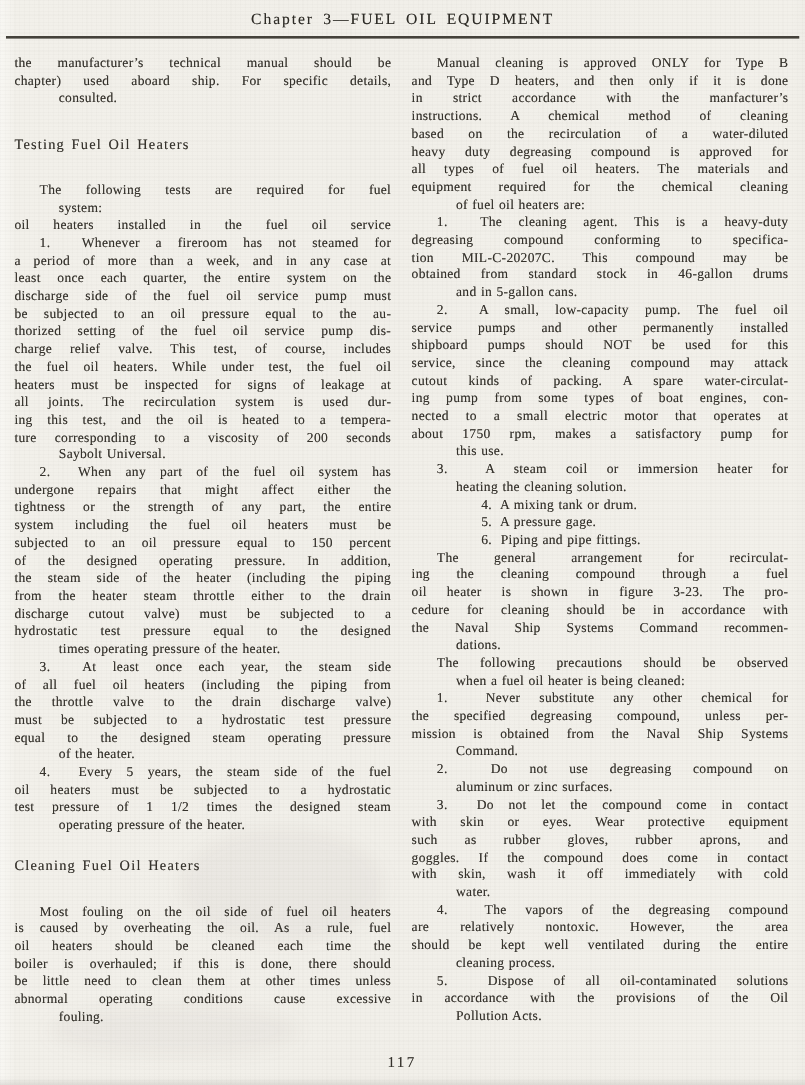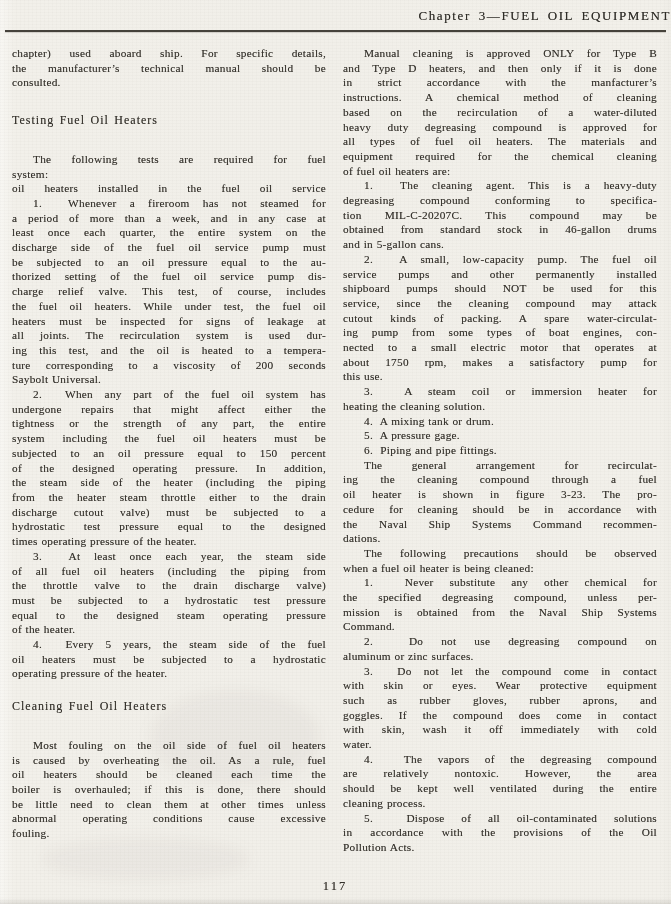--- a/index.html
+++ b/index.html
@@ -23,38 +23,38 @@
   }
   
   .page::after {
     content:""; position:absolute; left:0; right:0; bottom:0; height:6px; pointer-events:none;
     background:linear-gradient(180deg, rgba(60,55,48,0) 0%, rgba(60,55,48,0.12) 100%);
   }
   .smudge { position:absolute; background:rgba(110,104,92,0.05); filter:blur(7px); border-radius:50%; pointer-events:none; }
   .smudge.s1 { left:150px; top:690px; width:170px; height:95px; }
   .smudge.s2 { left:40px;  top:838px; width:210px; height:42px; }
 
-  .running-header { position:absolute; top:8px; left:0; right:0; text-align:right; }
+  .running-header { position:absolute; top:8px; left:0; right:0; text-align:center; }
   .header-title {
     font-size:13px; line-height:16px; letter-spacing:1.6px; word-spacing:3px;
     color:#2e2c27; text-shadow:0 0 0.5px rgba(46,44,39,0.55);
   }
   .header-rule { margin:6px 5px 0 5px; height:1.5px; background:#45423b; box-shadow:0 0.5px 0 rgba(69,66,59,0.35); }
 
   .columns { position:absolute; top:46px; left:12px; right:14px; display:flex; gap:17px; }
   .col { flex:1 1 0; min-width:0; }
 
   .line {
     font-size:11.3px; line-height:14.7px;
     letter-spacing:0.25px; word-spacing:0.6px;
     text-align:justify; text-align-last:justify;
     white-space:pre-wrap;
     text-shadow:0 0 0.5px rgba(53,50,44,0.5);
   }
-  .line.last { text-align-last:left; }
+  .line.last { text-align-last:left;margin-left:37px; }
   .para .line:first-child { text-indent:21px; }
   .para.noindent .line:first-child { text-indent:0; }
 
   .heading {
     font-size:12px; line-height:14.7px; font-weight:normal;
     letter-spacing:1px; word-spacing:1.5px;
     margin:23px 0 24px 0;
     text-shadow:0 0 0.5px rgba(53,50,44,0.5);
   }
   .heading.second { margin-top:18px; }
@@ -76,22 +76,22 @@
 
   <div class="running-header">
     <div class="header-title">Chapter 3—FUEL OIL EQUIPMENT</div>
     <div class="header-rule"></div>
   </div>
 
   <div class="columns">
 
     <div class="col">
       <div class="para noindent">
+          <div class="line">the manufacturer’s technical manual should be</div>
           <div class="line">chapter) used aboard ship. For specific details,</div>
-          <div class="line">the manufacturer’s technical manual should be</div>
           <div class="line last">consulted.</div>
         </div>
       <div class="heading">Testing Fuel Oil Heaters</div>
       <div class="para">
           <div class="line">The following tests are required for fuel</div>
           <div class="line last">system:</div>
           <div class="line">oil heaters installed in the fuel oil service</div>
         </div>
       <div class="para">
           <div class="line">1.  Whenever a fireroom has not steamed for</div>
@@ -125,20 +125,21 @@
           <div class="line">3.  At least once each year, the steam side</div>
           <div class="line">of all fuel oil heaters (including the piping from</div>
           <div class="line">the throttle valve to the drain discharge valve)</div>
           <div class="line">must be subjected to a hydrostatic test pressure</div>
           <div class="line">equal to the designed steam operating pressure</div>
           <div class="line last">of the heater.</div>
         </div>
       <div class="para">
           <div class="line">4.  Every 5 years, the steam side of the fuel</div>
           <div class="line">oil heaters must be subjected to a hydrostatic</div>
+          <div class="line">test pressure of 1 1/2 times the designed steam</div>
           <div class="line last">operating pressure of the heater.</div>
         </div>
       <div class="heading second">Cleaning Fuel Oil Heaters</div>
       <div class="para">
           <div class="line">Most fouling on the oil side of fuel oil heaters</div>
           <div class="line">is caused by overheating the oil. As a rule, fuel</div>
           <div class="line">oil heaters should be cleaned each time the</div>
           <div class="line">boiler is overhauled; if this is done, there should</div>
           <div class="line">be little need to clean them at other times unless</div>
           <div class="line">abnormal operating conditions cause excessive</div>

